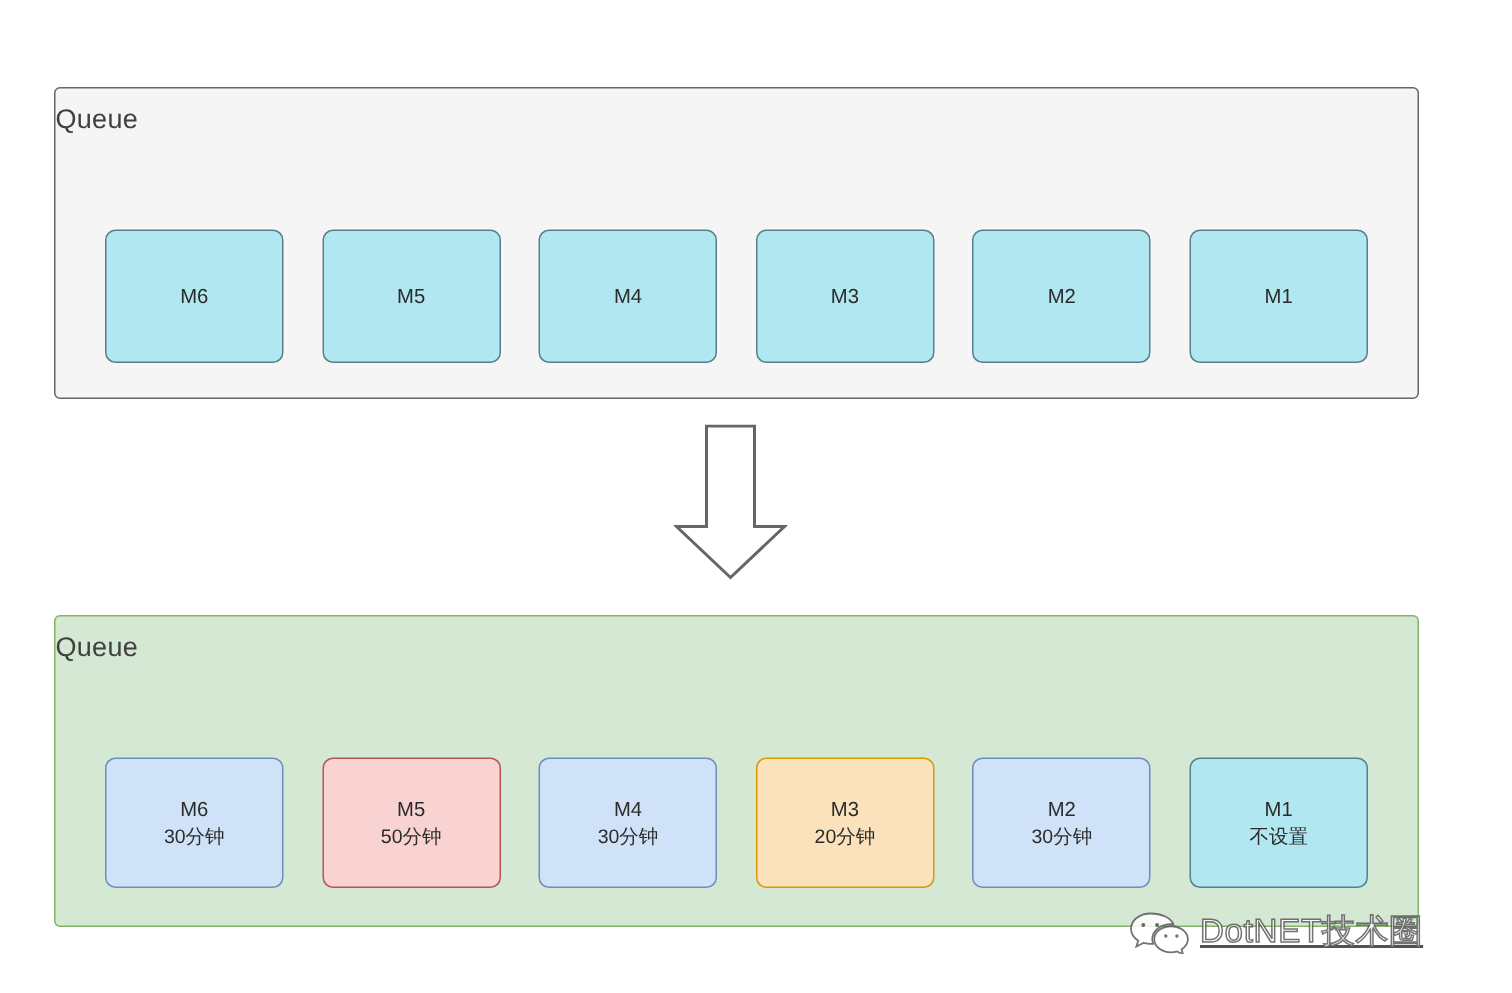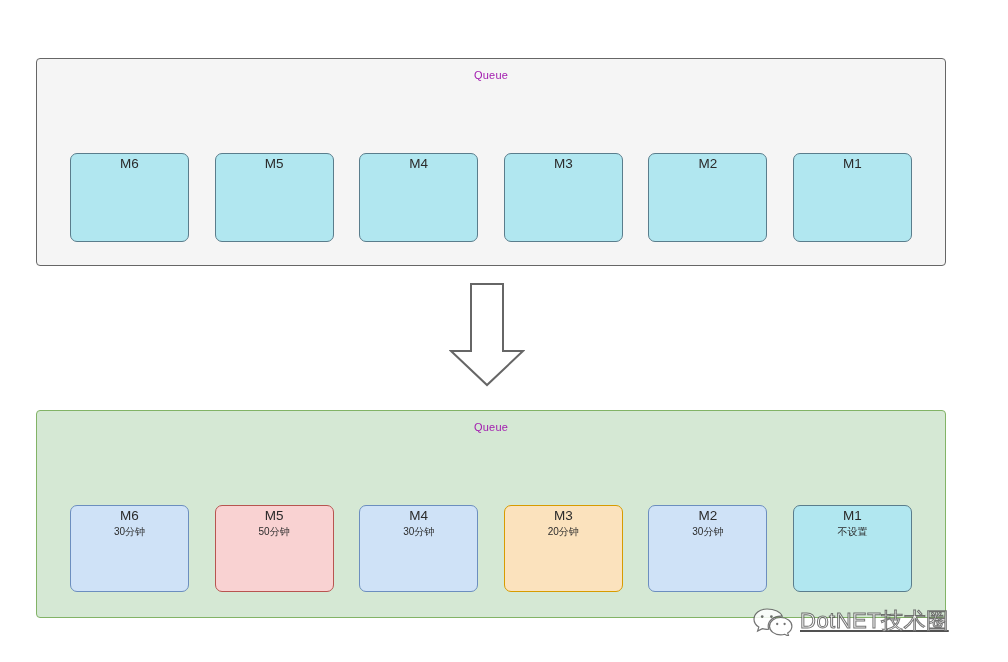--- a/index.html
+++ b/index.html
@@ -42,23 +42,23 @@
     height: 208px;
     background: #d5e8d4;
     border: 1.4px solid #82b366;
   }
 
   .queue-title {
     position: absolute;
     top: 10px;
     left: 0;
     width: 100%;
-    text-align: center;
-    font-size: 11px;
-    color: #a21caf;
+    text-align: left;
+    font-size: 18px;
+    color: #404040;
     letter-spacing: 0.2px;
   }
 
   
   .msg-row {
     position: absolute;
     left: 33px;
     right: 33px;
     display: flex;
     justify-content: space-between;
@@ -73,27 +73,27 @@
   }
 
   .msg-card {
     box-sizing: border-box;
     width: 119px;
     border-radius: 7px;
     border: 1.3px solid #6c8ebf;
     display: flex;
     flex-direction: column;
     align-items: center;
-    justify-content: flex-start;
+    justify-content: center;
     line-height: 1.42;
     font-size: 13.5px;
     color: #2b2b2b;
   }
   .msg-card .line2 {
-    font-size: 10px;
+    font-size: 13px;
   }
 
   
   .c-cyan   { background: #b1e7f0; border-color: #5a7d8c; }
   .c-blue   { background: #cfe2f7; border-color: #6c8ebf; }
   .c-pink   { background: #f9d2d2; border-color: #b85450; }
   .c-orange { background: #fbe2bd; border-color: #d79b00; }
 
   
   .arrow-wrap {

